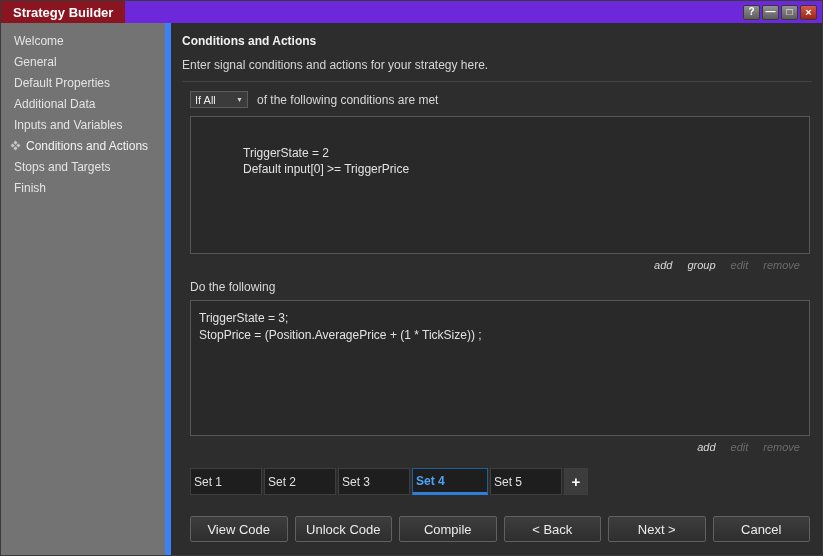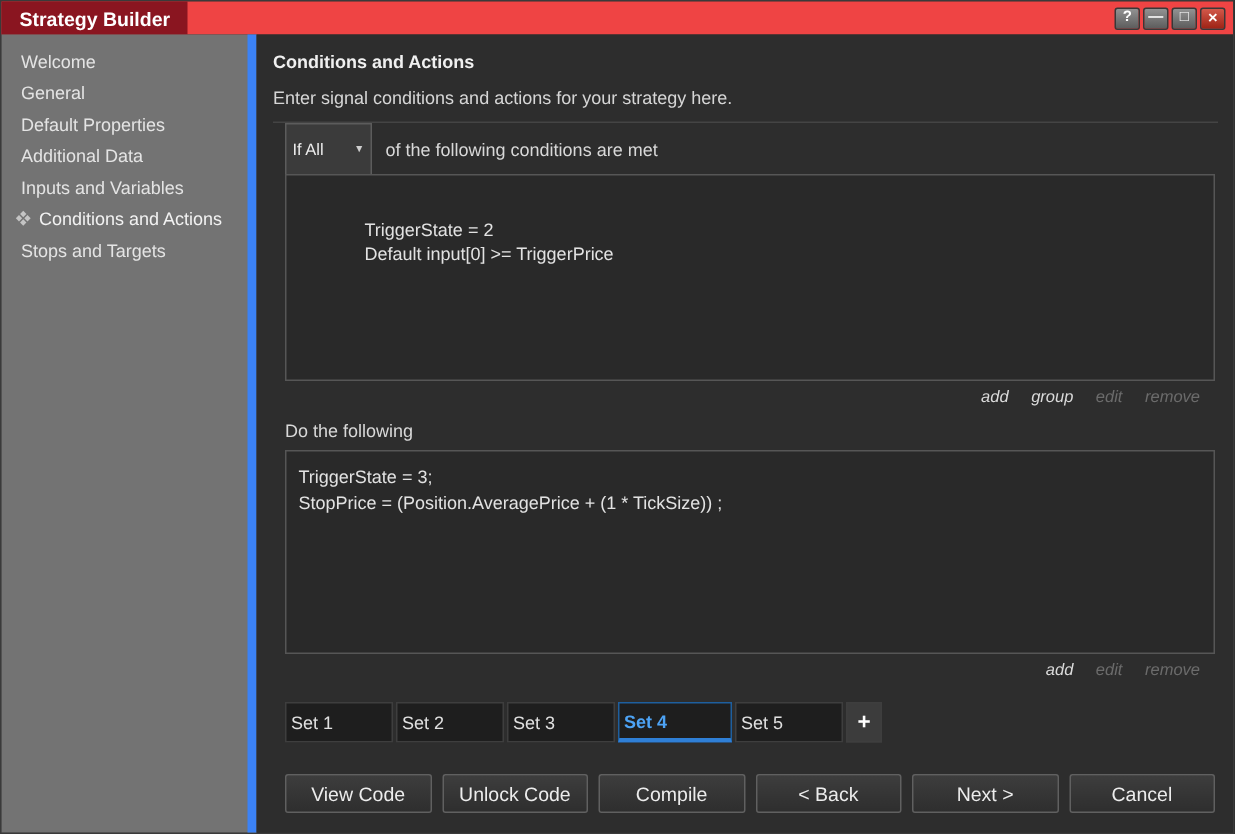--- a/index.html
+++ b/index.html
@@ -14,21 +14,21 @@
   .window {
     width:823px; height:556px;
     background:#2d2d2d;
     border:1px solid #3a3a3a;
     display:flex; flex-direction:column;
     position:relative;
   }
   
   .titlebar {
     flex:0 0 22px; height:22px;
-    background:#ef4444;
+    background:#6d28d9;
     display:flex; align-items:stretch;
   }
   .title-chip {
     background:#8a1520;
     color:#fff; font-size:13px; font-weight:bold;
     display:flex; align-items:center;
     padding:0 12px;
   }
   .titlebar-spacer { flex:1; }
   .win-controls { display:flex; align-items:center; gap:2px; padding-right:5px; }
@@ -72,21 +72,21 @@
     background:#2d2d2d;
   }
   .main-heading { font-weight:bold; color:#f0f0f0; margin-top:3px; }
   .main-desc { color:#d6d6d6; margin-top:10px; }
   .divider { border:0; border-top:1px solid #444; margin-top:9px; }
   .cond-header {
     display:flex; align-items:center; gap:9px;
     margin:7px 0 0 8px; height:21px;
   }
   .dropdown {
-    width:58px; height:36px;
+    width:58px; height:17px;
     background:#3b3b3b; border:1px solid #5c5c5c;
     display:flex; align-items:center; justify-content:space-between;
     padding:0 4px; font-size:11px; color:#ececec; cursor:pointer;
   }
   .dropdown .arrow { font-size:7px; color:#cfcfcf; }
   .cond-caption { color:#d8d8d8; }
   .panel {
     margin:6px 2px 0 8px;
     background:#292929;
     border:1px solid #565656;
@@ -173,20 +173,23 @@
               <i></i>
               <i></i>
               <i></i>
             </span>
         </span>
         <span>Conditions and Actions</span>
       </div>
       <div class="side-item">
         <span>Stops and Targets</span>
       </div>
+      <div class="side-item">
+        <span>Finish</span>
+      </div>
     </div>
 
     <div class="main">
       <div class="main-heading">Conditions and Actions</div>
       <div class="main-desc">Enter signal conditions and actions for your strategy here.</div>
       <hr class="divider">
 
       <div class="cond-header">
         <div class="dropdown">
           <span>If All</span>

